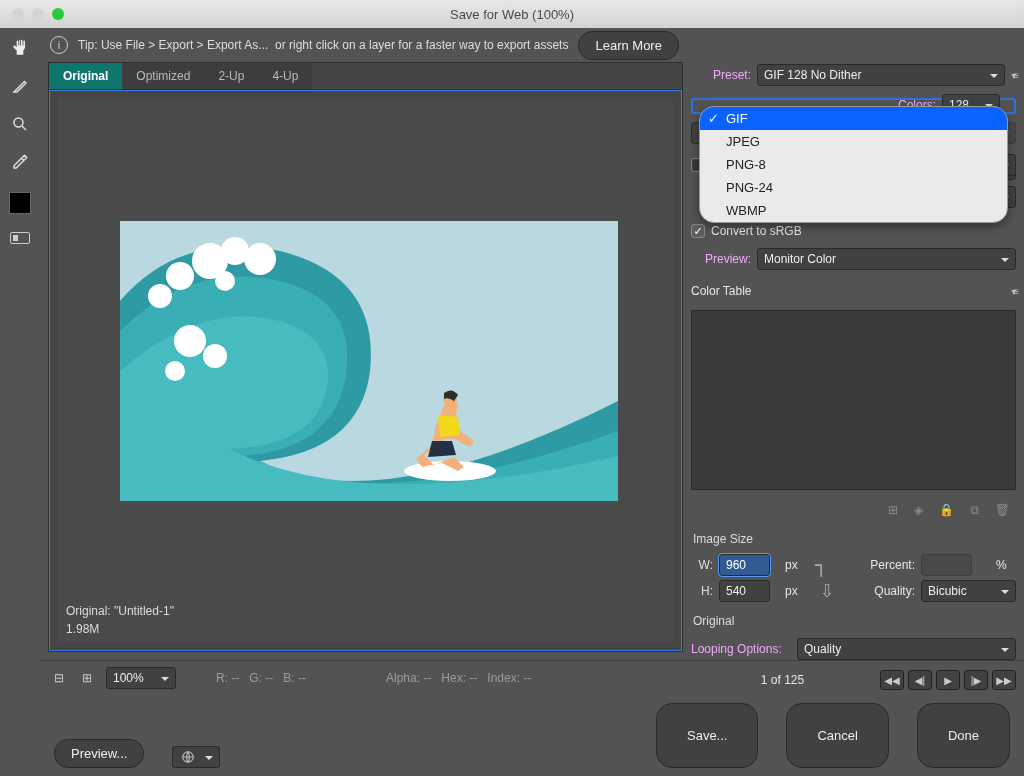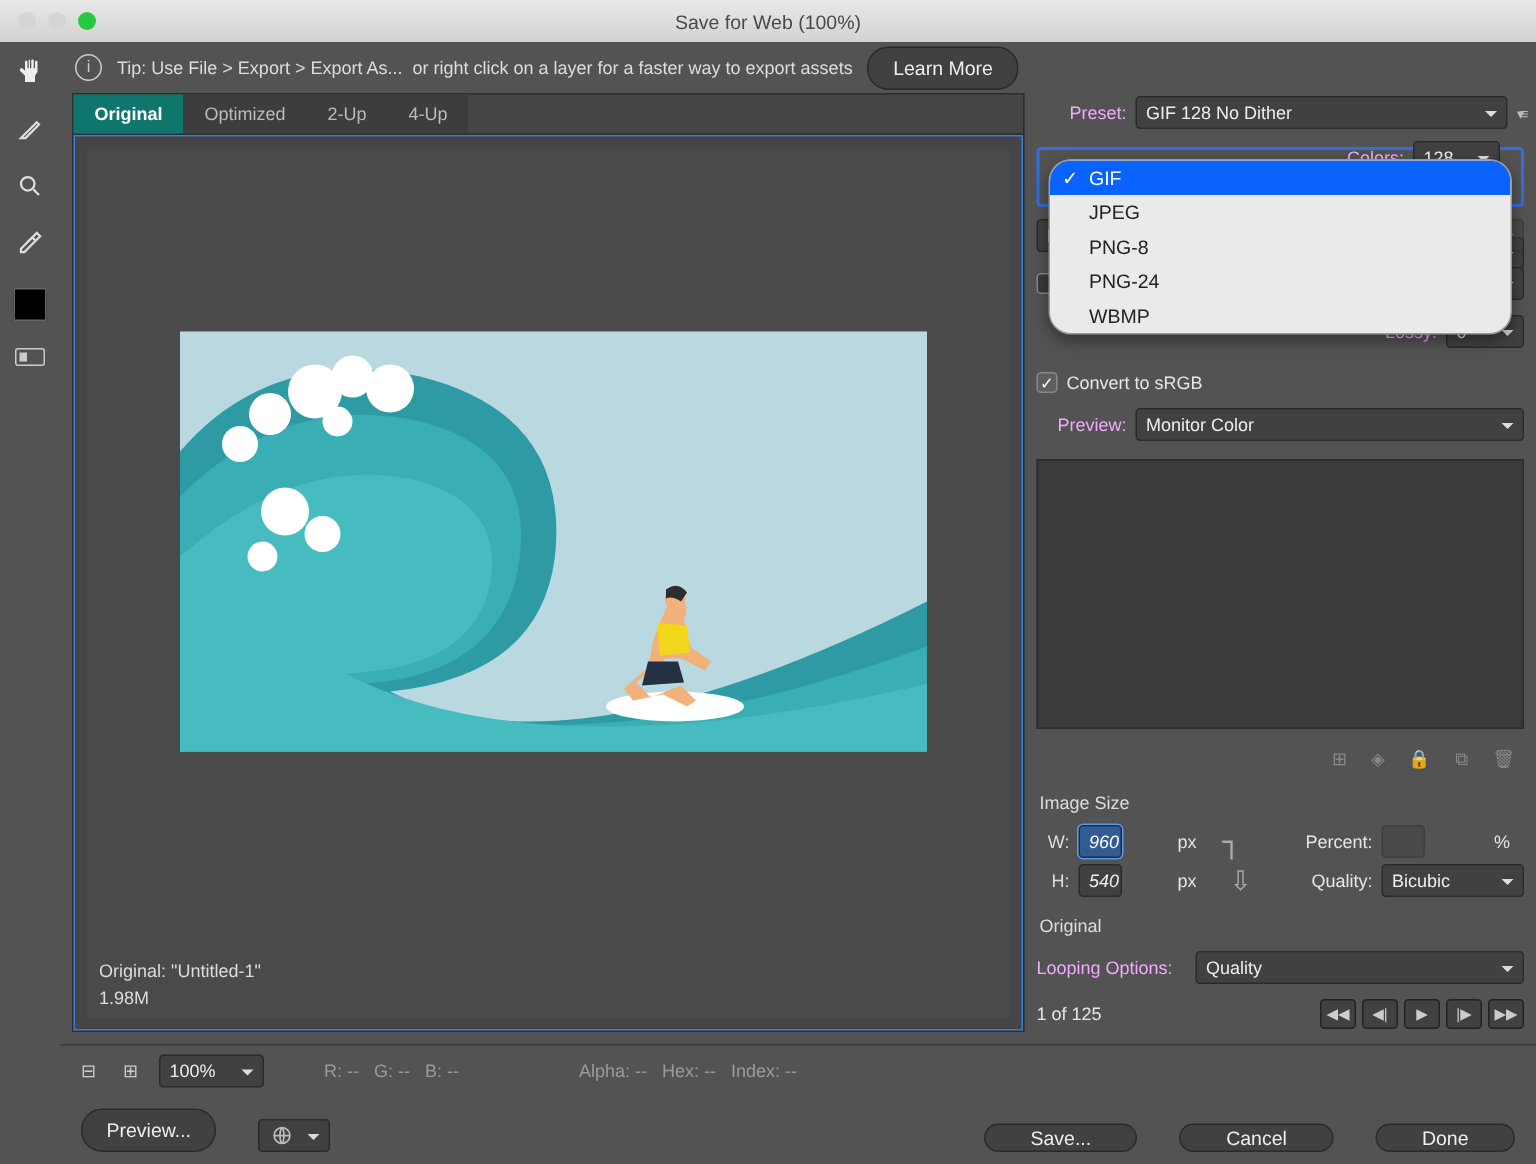--- a/index.html
+++ b/index.html
@@ -29,39 +29,39 @@
   .toolstrip{width:40px;background:var(--bg);display:flex;flex-direction:column;align-items:center;padding-top:8px;gap:14px;}
   .toolstrip .tool{width:24px;height:24px;display:flex;align-items:center;justify-content:center;color:#ddd;cursor:pointer;}
   .toolstrip .swatch{width:22px;height:22px;background:#000;border:1px solid #666;margin-top:4px;}
   .toolstrip .panelico{width:20px;height:12px;border:1.5px solid #ccc;border-radius:2px;position:relative;margin-top:4px;}
   .toolstrip .panelico::before{content:"";position:absolute;left:2px;top:2px;bottom:2px;width:5px;background:#ccc;}
   .main{flex:1;display:flex;flex-direction:column;position:relative;}
   .tipbar{height:34px;display:flex;align-items:center;gap:10px;padding:0 10px;}
   .tipbar .info{width:18px;height:18px;border:1.5px solid #ccc;border-radius:50%;display:flex;align-items:center;justify-content:center;font-size:11px;color:#ccc;}
   .tipbar .tip{color:#ddd;font-size:12px;}
   .btn{background:var(--bg-input);border:1px solid #2a2a2a;border-radius:14px;padding:6px 16px;color:#eee;cursor:pointer;font-size:13px;}
-  .btn.big{padding:1px 30px;border-radius:16px;}
+  .btn.big{padding:24px 30px;border-radius:16px;}
   .workrow{flex:1;display:flex;gap:8px;padding:0 8px 8px 8px;min-height:0;}
   
   .preview{flex:1;display:flex;flex-direction:column;border:1px solid var(--border);background:#454545;}
   .tabs{display:flex;border-bottom:1px solid var(--border);}
   .tab{padding:6px 14px;color:#bbb;cursor:pointer;background:#3d3d3d;}
   .tab.active{color:#fff;background:#0f766e;font-weight:600;}
   .canvas-wrap{flex:1;position:relative;overflow:hidden;border:1px solid #3a7bde;}
   .canvas-bg{position:absolute;inset:8px;background:var(--bg-panel);}
   .art{position:absolute;left:70px;top:130px;width:498px;height:280px;background:#b9d8e0;overflow:hidden;}
   .statusline{padding:8px 10px;color:#ddd;line-height:1.5;}
   
   .sidepanel{width:325px;display:flex;flex-direction:column;gap:6px;position:relative;}
   .row{display:flex;align-items:center;gap:6px;margin:2px 0;}
   .row .lab{color:#f0abfc;min-width:60px;text-align:right;font-size:12px;}
   .row .lab.dim{color:var(--text-dim);}
   .select,.numbox{background:var(--bg-input);border:1px solid #2a2a2a;border-radius:3px;height:22px;color:#eee;font-size:12px;display:flex;align-items:center;padding:0 6px;position:relative;cursor:pointer;}
   .select::after{content:"";position:absolute;right:6px;top:9px;border:4px solid transparent;border-top-color:#ddd;}
-  .numbox{width:29px;font-style:italic;}
+  .numbox{width:51px;}
   .flex1{flex:1;}
   .chk{width:14px;height:14px;border:1px solid #888;border-radius:3px;background:#3a3a3a;display:inline-flex;align-items:center;justify-content:center;cursor:pointer;}
   .chk.on{background:#5e5e5e;}
   .chk.on::after{content:"✓";font-size:11px;color:#fff;}
   .swatch2{width:52px;height:18px;background:#fff;border:1px solid #222;}
   .format-area{border:2px solid #2f6fe0;border-radius:3px;padding:6px;margin-top:4px;position:relative;}
   .dropdown{position:absolute;left:6px;top:6px;right:6px;background:var(--dd-bg);border:1px solid #999;border-radius:15px;box-shadow:0 4px 10px rgba(0,0,0,.4);z-index:10;overflow:hidden;}
   .dd-item{padding:4px 8px 4px 26px;color:#222;font-size:13px;position:relative;cursor:pointer;}
   .dd-item.sel{background:var(--dd-sel);color:#fff;}
   .dd-item.sel::before{content:"✓";position:absolute;left:8px;}
@@ -235,20 +235,24 @@
 
         <div class="row" style="margin-top:8px">
           <span class="chk on"></span>
           <span>Convert to sRGB</span>
         </div>
         <div class="row">
           <span class="lab" style="min-width:60px">Preview:</span>
           <div class="select flex1">Monitor Color</div>
         </div>
 
+        <div class="row" style="justify-content:space-between;margin-top:6px">
+          <span>Color Table</span>
+          <span class="menuico"></span>
+        </div>
         <div class="colortable"></div>
         <div class="ct-icons">
           <span>⊞</span>
           <span>◈</span>
           <span>🔒</span>
           <span>⧉</span>
           <span>🗑</span>
         </div>
 
         <div class="section-title">Image Size</div>
@@ -268,21 +272,21 @@
           <span class="lab" style="text-align:right">Quality:</span>
           <div class="select" style="grid-column:6/8">Bicubic</div>
         </div>
 
         <div class="section-title">Original</div>
         <div class="row">
           <span class="lab" style="min-width:100px;text-align:left">Looping Options:</span>
           <div class="select flex1">Quality</div>
         </div>
         <div class="row">
-          <span style="flex:1;text-align:left">1 of 125</span>
+          <span style="flex:1;text-align:center">1 of 125</span>
           <div class="anim-ctrl">
             <div class="pgbtn">◀◀</div>
             <div class="pgbtn">◀|</div>
             <div class="pgbtn">▶</div>
             <div class="pgbtn">|▶</div>
             <div class="pgbtn">▶▶</div>
           </div>
         </div>
       </div>
     </div>

